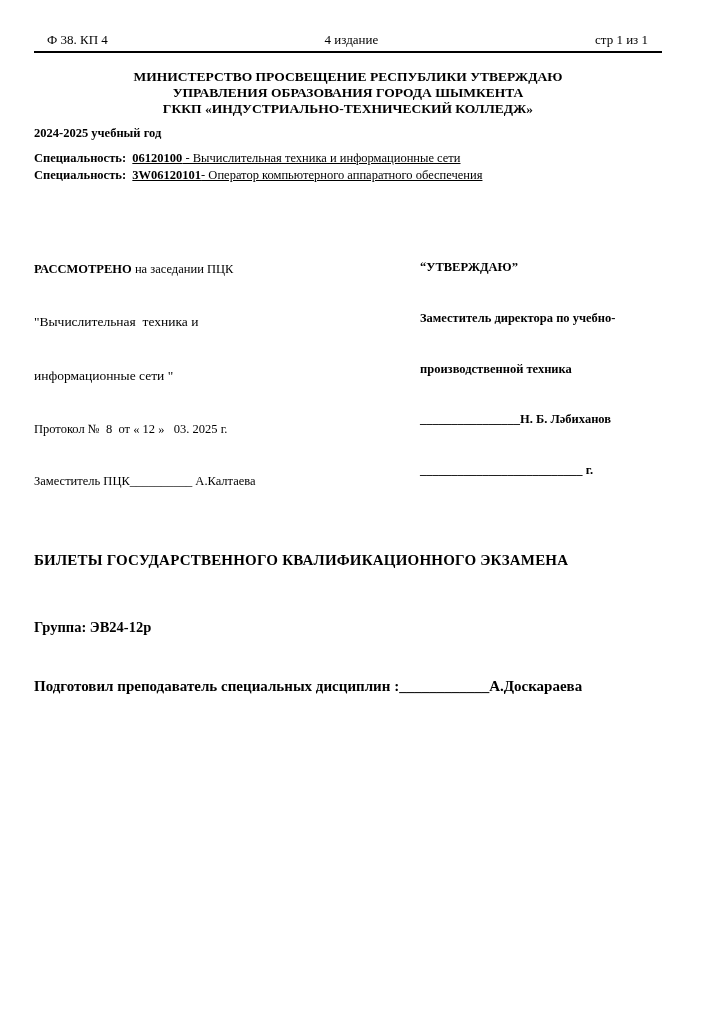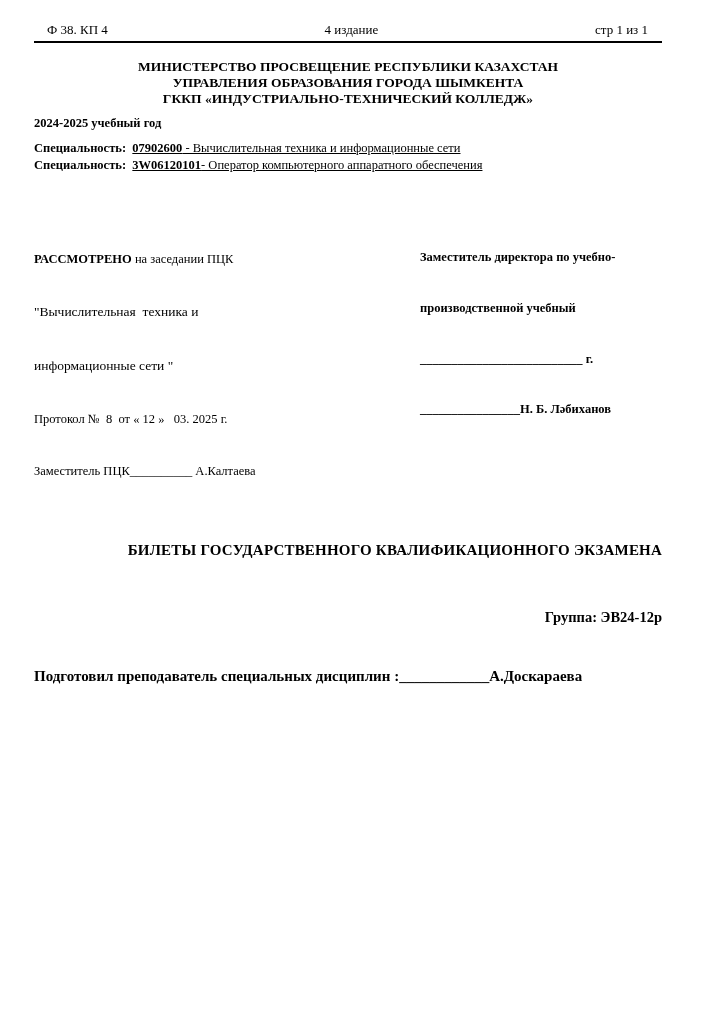--- a/index.html
+++ b/index.html
@@ -14,20 +14,21 @@
     padding: 22px 46px 0 34px;
     overflow: hidden;
   }
   .hdr {
     display: flex;
     justify-content: space-between;
     align-items: flex-end;
     font-size: 13px;
     border-bottom: 2px solid #000;
     padding: 0 14px 3px 13px;
+    margin-top: 10px;
   }
   .org {
     text-align: center;
     font-weight: bold;
     font-size: 13.5px;
     line-height: 1.18;
     margin-top: 16px;
   }
   .org div { margin: 0; }
   .year {
@@ -51,74 +52,74 @@
     margin-top: 42px;
     font-size: 12.5px;
     gap: 12px;
   }
   .col-left  { width: 348px; line-height: 1.4; white-space: pre-wrap; }
   .col-right { width: 242px; line-height: 1.35; font-weight: bold; white-space: pre-wrap; }
   .col-left .b   { font-weight: bold; }
   .col-left .big { font-size: 13.5px; }
 
   .main-title {
-    text-align: right;
+    text-align: left;
     font-weight: bold;
     font-size: 15px;
     margin-top: 26px;
     letter-spacing: 0.2px;
   }
   .group {
     font-weight: bold;
     font-size: 14.5px;
     margin-top: 50px;
-    text-align: right;
   }
   .prepared {
     font-weight: bold;
     font-size: 15px;
     margin-top: 42px;
   }
 </style>
 </head>
 <body>
 
 <div class="page">
 
   <div class="hdr">
     <span>Ф 38. КП 4</span>
     <span>4 издание</span>
     <span>стр 1 из 1</span>
   </div>
 
   <div class="org">
-    <div>МИНИСТЕРСТВО ПРОСВЕЩЕНИЕ РЕСПУБЛИКИ КАЗАХСТАН</div>
+    <div>МИНИСТЕРСТВО ПРОСВЕЩЕНИЕ РЕСПУБЛИКИ УТВЕРЖДАЮ</div>
     <div>УПРАВЛЕНИЯ ОБРАЗОВАНИЯ ГОРОДА ШЫМКЕНТА</div>
     <div>ГККП «ИНДУСТРИАЛЬНО-ТЕХНИЧЕСКИЙ КОЛЛЕДЖ»</div>
   </div>
 
   <div class="year">2024-2025 учебный год</div>
 
-  <div class="spec"><span class="label">Специальность:</span>  <span class="code">07902600</span><span class="val"> - Вычислительная техника и информационные сети</span></div>
+  <div class="spec"><span class="label">Специальность:</span>  <span class="code">06120100</span><span class="val"> - Вычислительная техника и информационные сети</span></div>
 
   <div class="spec" style="margin-top:0;"><span class="label">Специальность:</span>  <span class="code">3W06120101</span><span class="val">- Оператор компьютерного аппаратного обеспечения</span></div>
 
   <div class="cols">
     <div class="col-left">
       <div><span class="b">РАССМОТРЕНО</span><span> на заседании ПЦК</span></div>
       <div class="big">"Вычислительная  техника и</div>
       <div class="big">информационные сети "</div>
       <div>Протокол №  8  от « 12 »   03. 2025 г.</div>
       <div>Заместитель ПЦК__________ А.Калтаева</div>
     </div>
     <div class="col-right">
+      <div>“УТВЕРЖДАЮ”</div>
       <div>Заместитель директора по учебно-</div>
-      <div>производственной учебный</div>
+      <div>производственной техника</div>
+      <div><span>________________</span><span>Н. Б. Ләбиханов</span></div>
       <div>__________________________ г.</div>
-      <div><span>________________</span><span>Н. Б. Ләбиханов</span></div>
     </div>
   </div>
 
   <div class="main-title">БИЛЕТЫ ГОСУДАРСТВЕННОГО КВАЛИФИКАЦИОННОГО ЭКЗАМЕНА</div>
 
   <div class="group">Группа: ЭВ24-12р</div>
 
   <div class="prepared">Подготовил преподаватель специальных дисциплин :____________А.Доскараева</div>
 
 </div>

